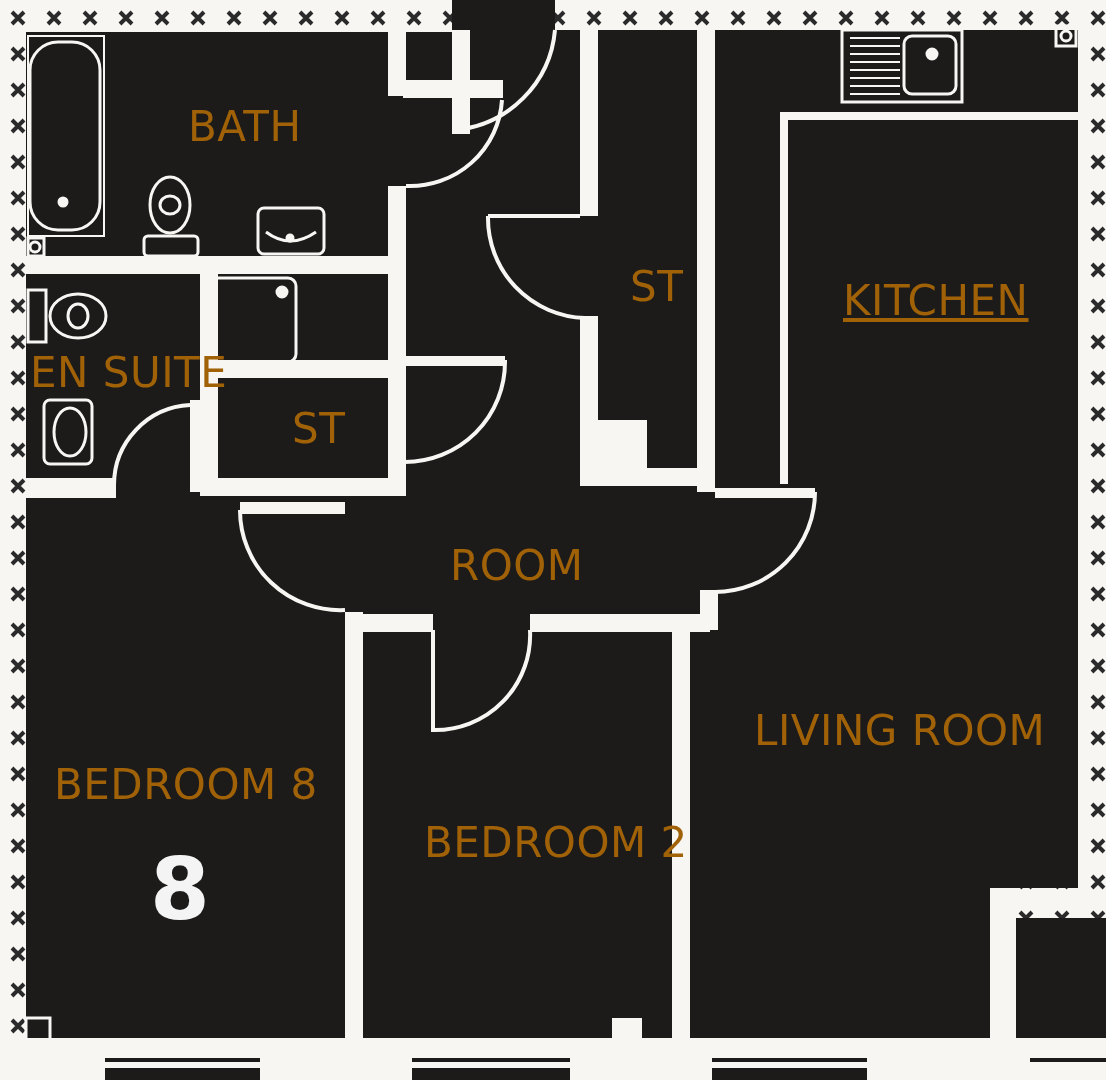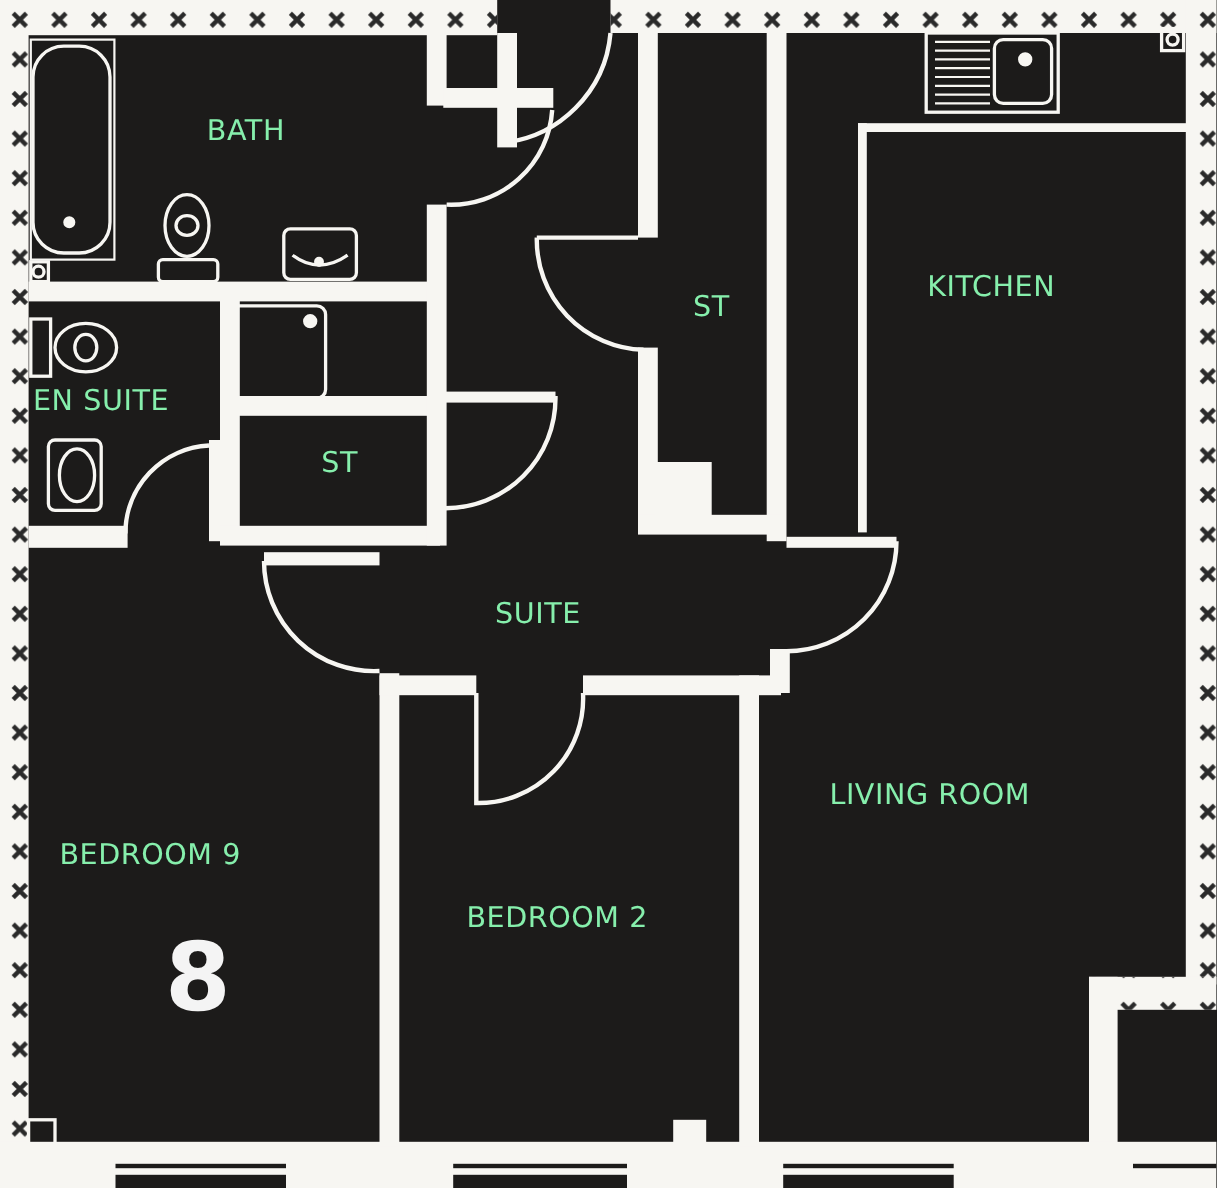--- a/index.html
+++ b/index.html
@@ -1,18 +1,18 @@
 <!DOCTYPE html>
 <html><head>
 <meta charset="utf-8">
 <style>
   html,body{margin:0;padding:0;}
   body{width:1106px;height:1080px;background:#1a1a1a;overflow:hidden;position:relative;font-family:"DejaVu Sans","Liberation Sans",sans-serif;}
   #plan{position:absolute;left:0;top:0;width:1106px;height:1080px;}
-  .lbl{position:absolute;color:#86efac;font-family:"DejaVu Sans","Liberation Sans",sans-serif;font-size:26px;letter-spacing:0.5px;white-space:nowrap;line-height:1;}
+  .lbl{position:absolute;color:#a16207;font-family:"DejaVu Sans","Liberation Sans",sans-serif;font-size:42px;letter-spacing:0.5px;white-space:nowrap;line-height:1;}
   .num{position:absolute;color:#f4f4f4;font-family:"DejaVu Sans","Liberation Sans",sans-serif;font-weight:bold;font-size:86px;line-height:1;}
 </style>
 </head>
 <body>
 
 <svg id="plan" viewBox="0 0 1106 1080" xmlns="http://www.w3.org/2000/svg">
   <defs>
     <pattern id="xpat" width="36" height="36" patternUnits="userSpaceOnUse">
       <path d="M12 12 L24 24 M24 12 L12 24" stroke="#2a2a2a" stroke-width="4"></path>
     </pattern>
@@ -125,18 +125,18 @@
   <g fill="none" stroke="#f7f6f2" stroke-width="3">
     <rect x="1056" y="26" width="20" height="20"></rect>
     <circle cx="1066" cy="36" r="5"></circle>
   </g>
 </svg>
 
 <div class="lbl" style="left:188px;top:106px;">BATH</div>
 <div class="lbl" style="left:30px;top:352px;">EN SUITE</div>
 <div class="lbl" style="left:292px;top:408px;">ST</div>
 <div class="lbl" style="left:630px;top:266px;">ST</div>
-<div class="lbl" style="left:843px;top:248px;">KITCHEN</div>
-<div class="lbl" style="left:450px;top:545px;">SUITE</div>
+<div class="lbl" style="left:843px;top:280px;text-decoration:underline;">KITCHEN</div>
+<div class="lbl" style="left:450px;top:545px;">ROOM</div>
 <div class="lbl" style="left:754px;top:710px;">LIVING ROOM</div>
-<div class="lbl" style="left:54px;top:764px;">BEDROOM 9</div>
+<div class="lbl" style="left:54px;top:764px;">BEDROOM 8</div>
 <div class="lbl" style="left:398px;top:822px;margin-left:26px;">BEDROOM 2</div>
 <div class="num" style="left:150px;top:846px;">8</div>
 
 </body></html>

